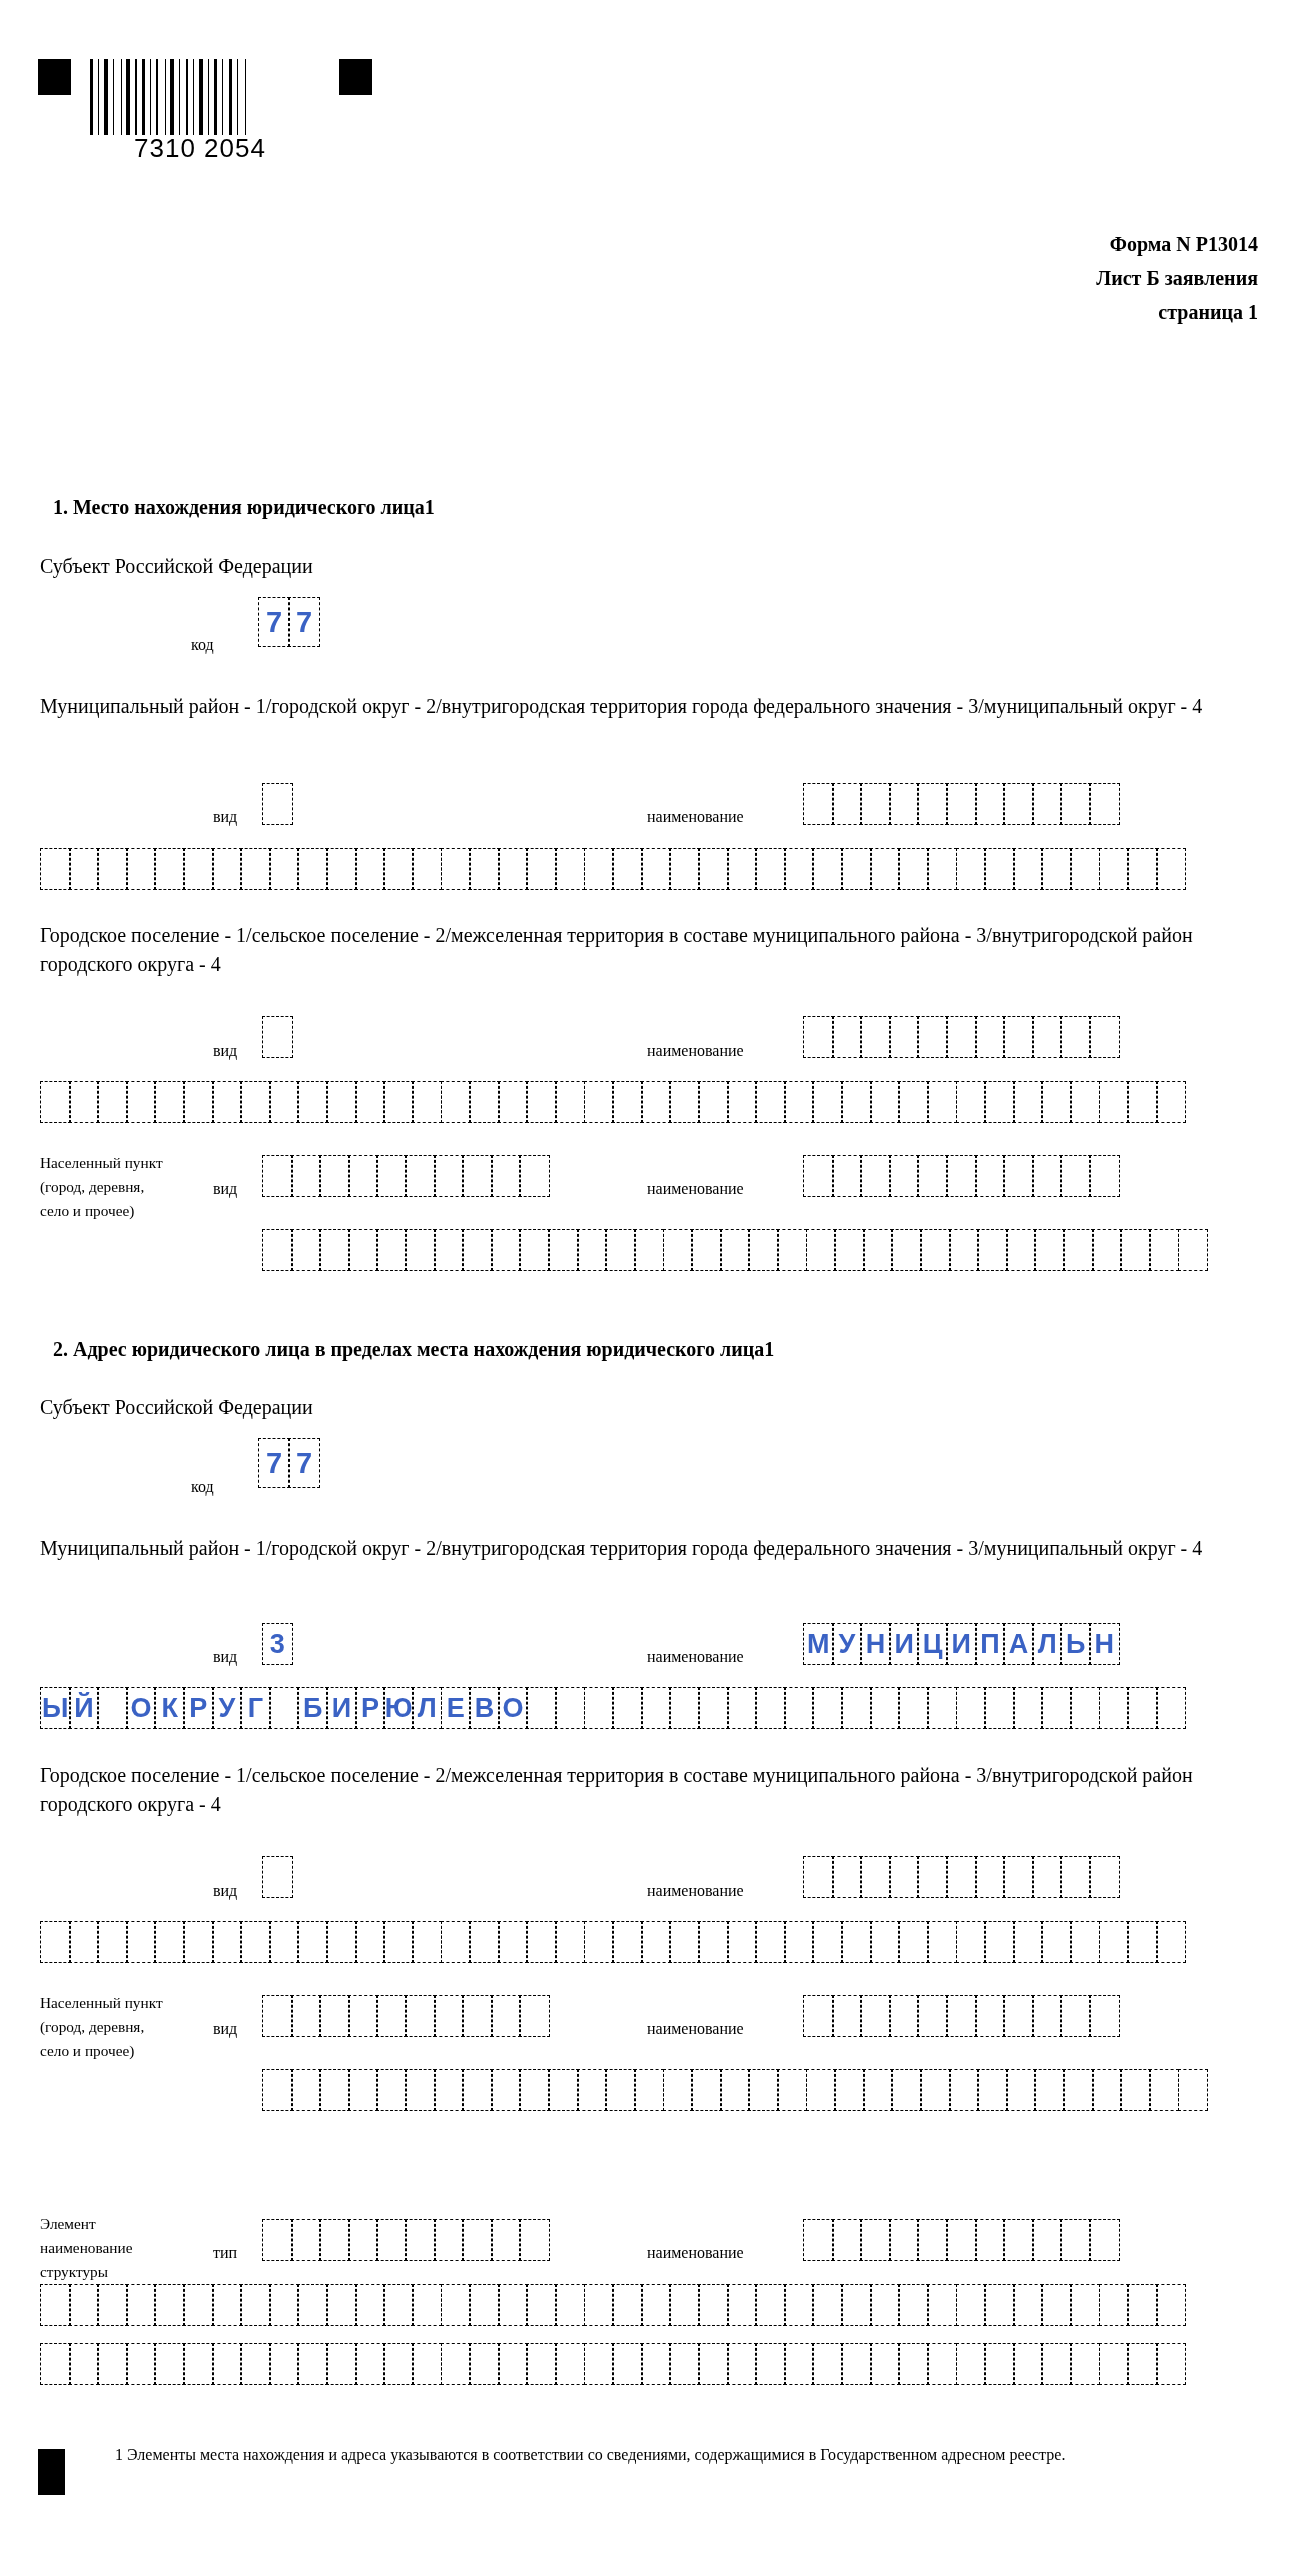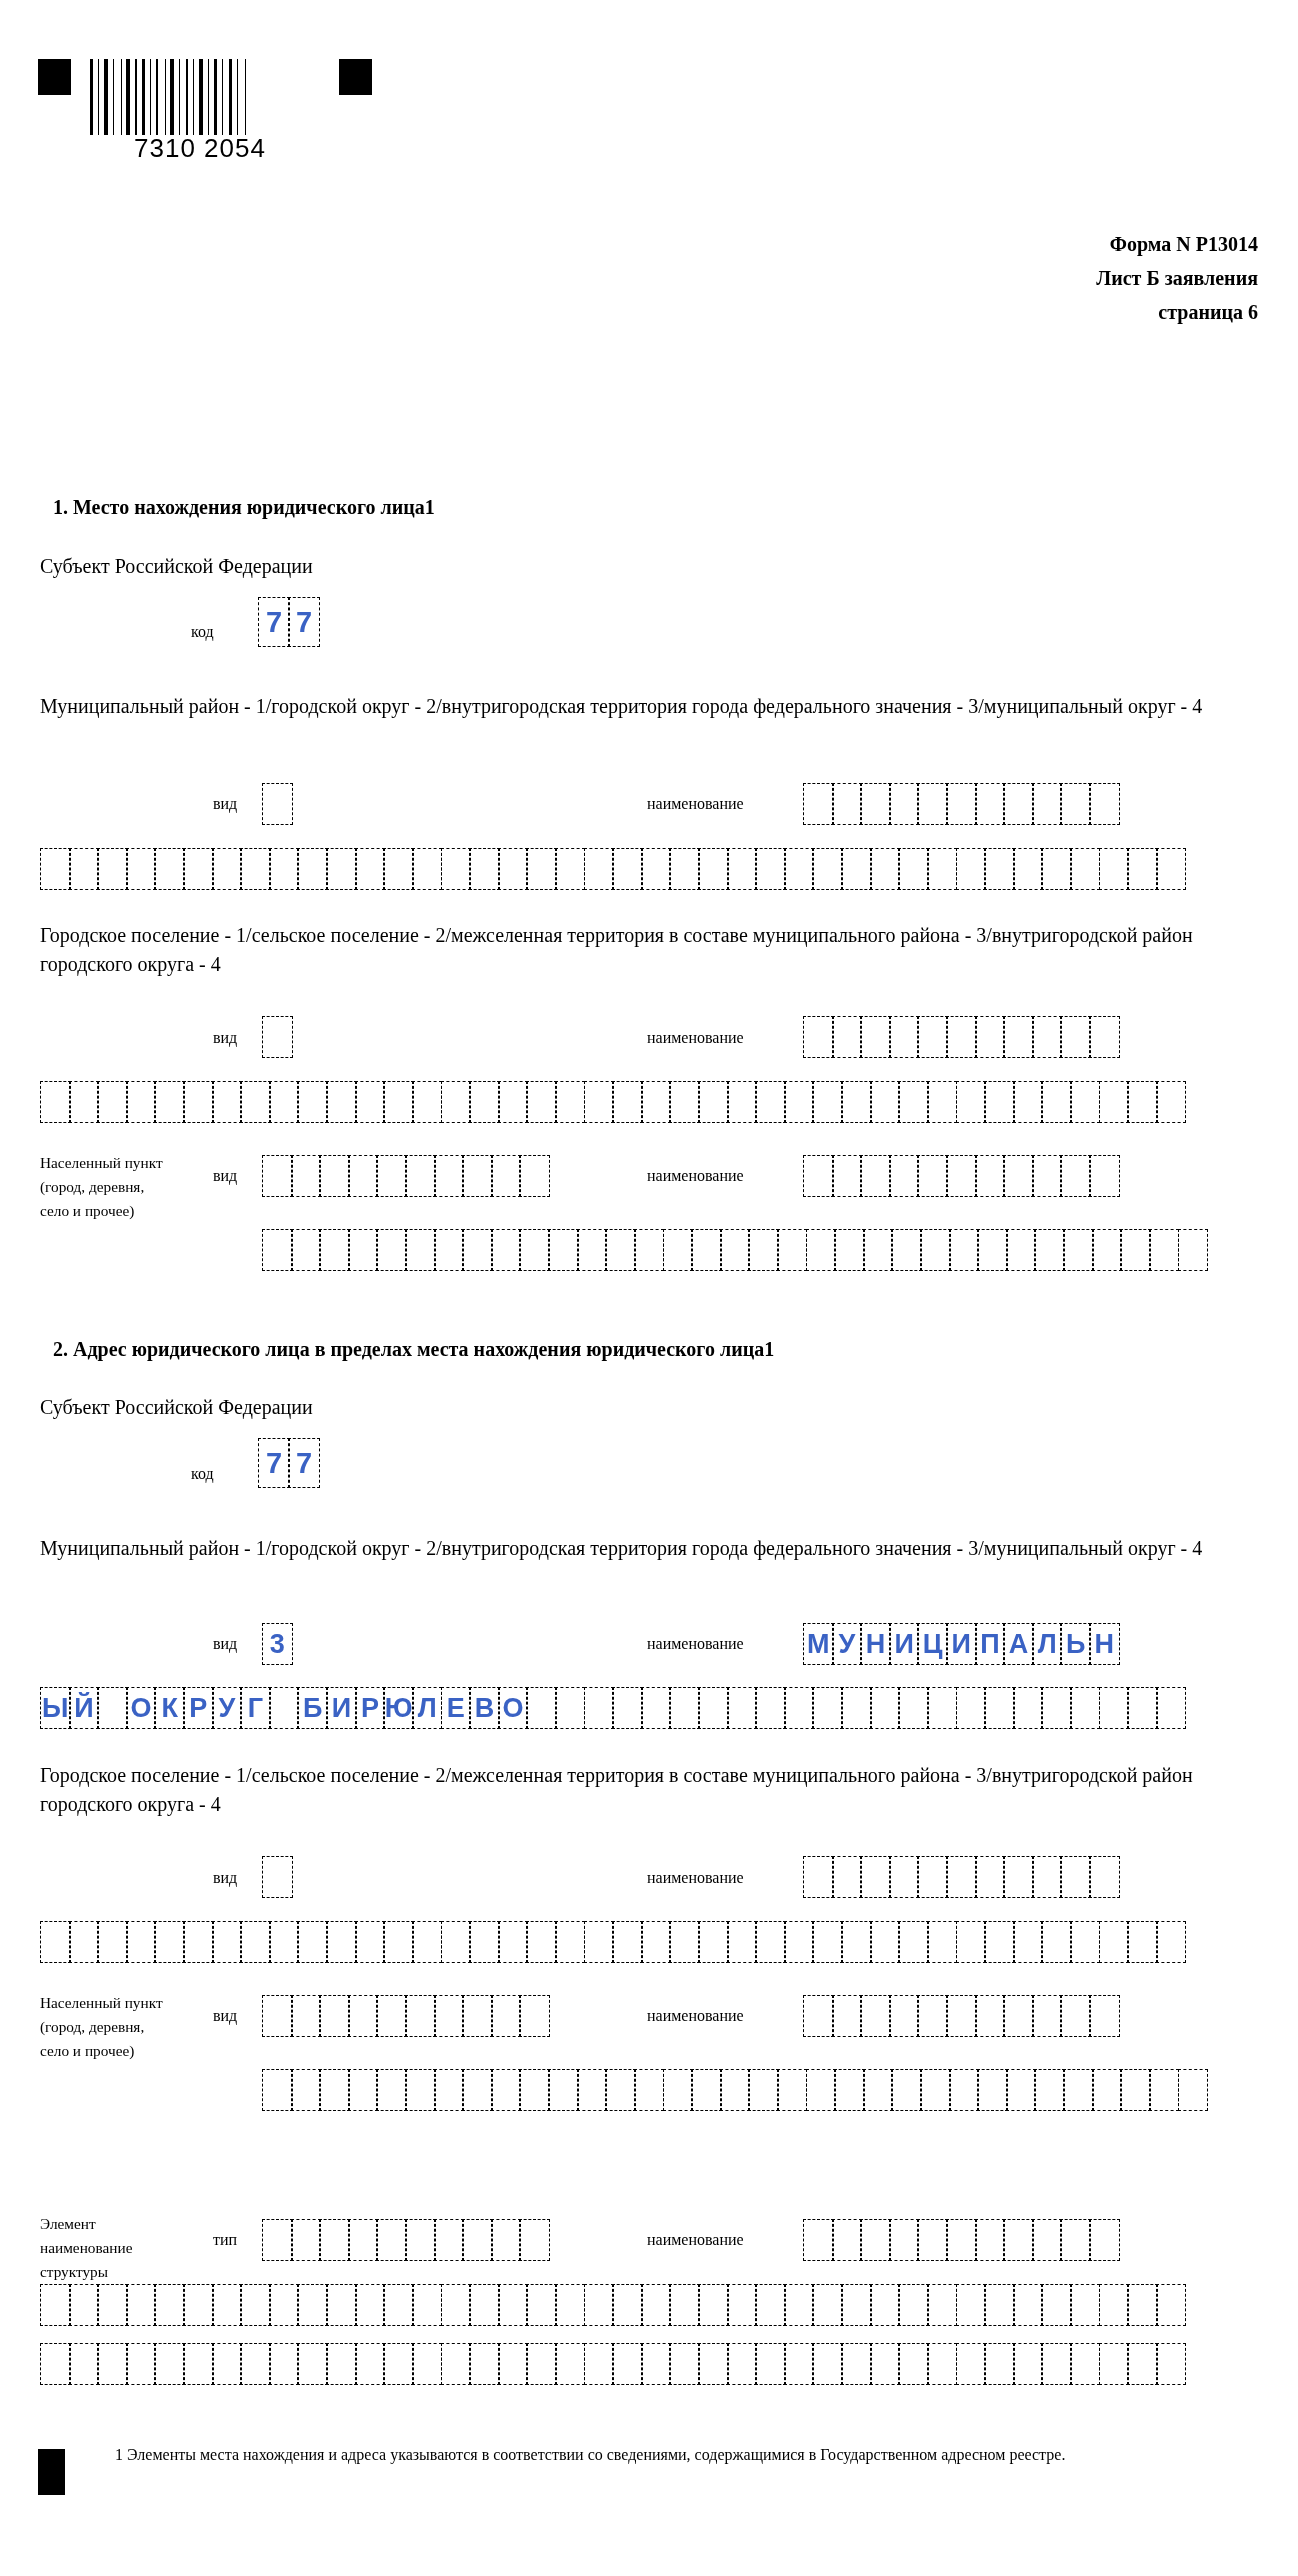--- a/index.html
+++ b/index.html
@@ -39,21 +39,21 @@
   }
 
   .doc-title {
     position:absolute; left:0; top:414px; width:1002px;
     text-align:center; font-weight:bold; font-size:21px;
   }
 
   
   .sec-title { position:absolute; font-weight:bold; font-size:20px;margin-left:13px; }
   .txt { position:absolute; font-size:20px; line-height:29px; }
-  .smalllabel { position:absolute; font-size:16px; }
+  .smalllabel { position:absolute; font-size:16px;margin-top:13px; }
   .tinylabel { position:absolute; font-size:15.3px; line-height:24px; }
 
   
   .cells { display:flex; }
   .cell {
     width: 30.5px; height: 42px;
     border: 1.9px dashed #000;
     margin-left: -1.9px;
     display:flex; align-items:center; justify-content:center;
     font-family: "Liberation Sans", "DejaVu Sans", sans-serif;
@@ -129,21 +129,21 @@
   </div>
 
   <div class="page-no">
 
     <span class="cells page" id="page-digit-cells"></span>
   </div>
 
   <div class="hdr-right">
     <div>Форма N Р13014</div>
     <div>Лист Б заявления</div>
-    <div>страница 6</div>
+    <div>страница 1</div>
   </div>
 
 
   <div class="sec-title" style="left:40px; top:496px;">1. Место нахождения юридического лица1</div>
   <div class="txt" style="left:40px; top:552px;">Субъект Российской Федерации</div>
 
   <div class="smalllabel" style="left:191px; top:623px;">код</div>
   <div class="grid" style="left:258px; top:597px;">
     <div class="cells big">
         <div class="cell">7</div>

